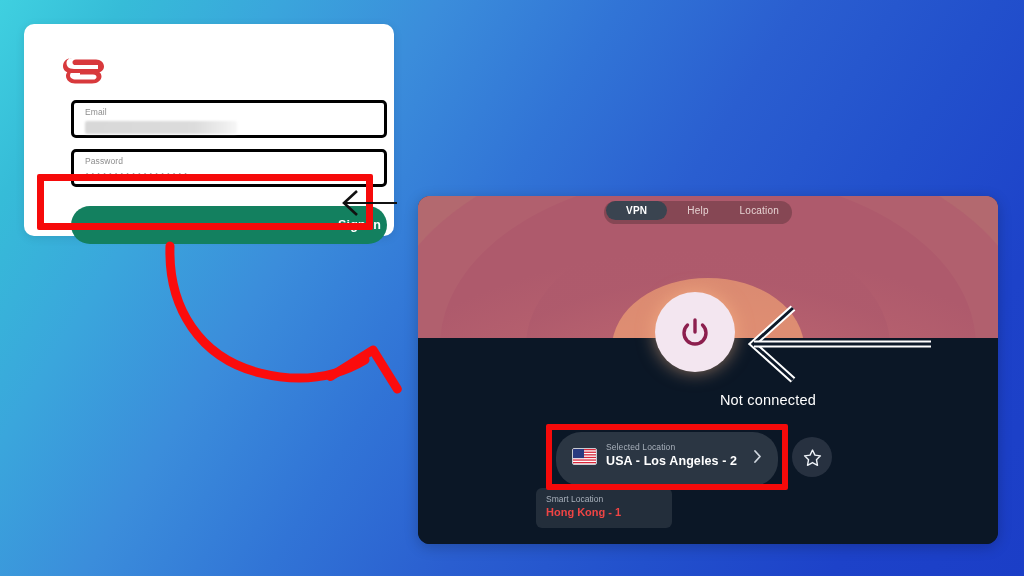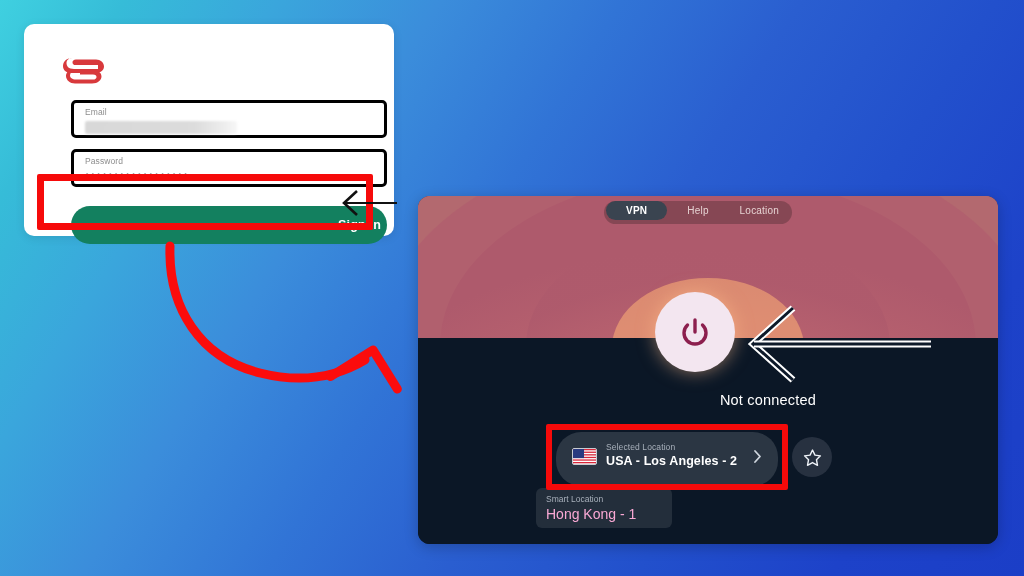--- a/index.html
+++ b/index.html
@@ -351,23 +351,23 @@
     position: absolute;
     left: 10px;
     top: 6px;
     font-size: 8.5px;
     color: #a8b0bb;
   }
   #smart-location .sl-name {
     position: absolute;
     left: 10px;
     top: 18px;
-    font-size: 14px;
-    color: #f9a8d4;
-    font-weight: normal;
+    font-size: 11px;
+    color: #ef4444;
+    font-weight: bold;
   }
 </style>
 </head>
 <body>
 
 <div id="stage">
 
   <div id="login-card">
 
     <div id="brand-logo">

